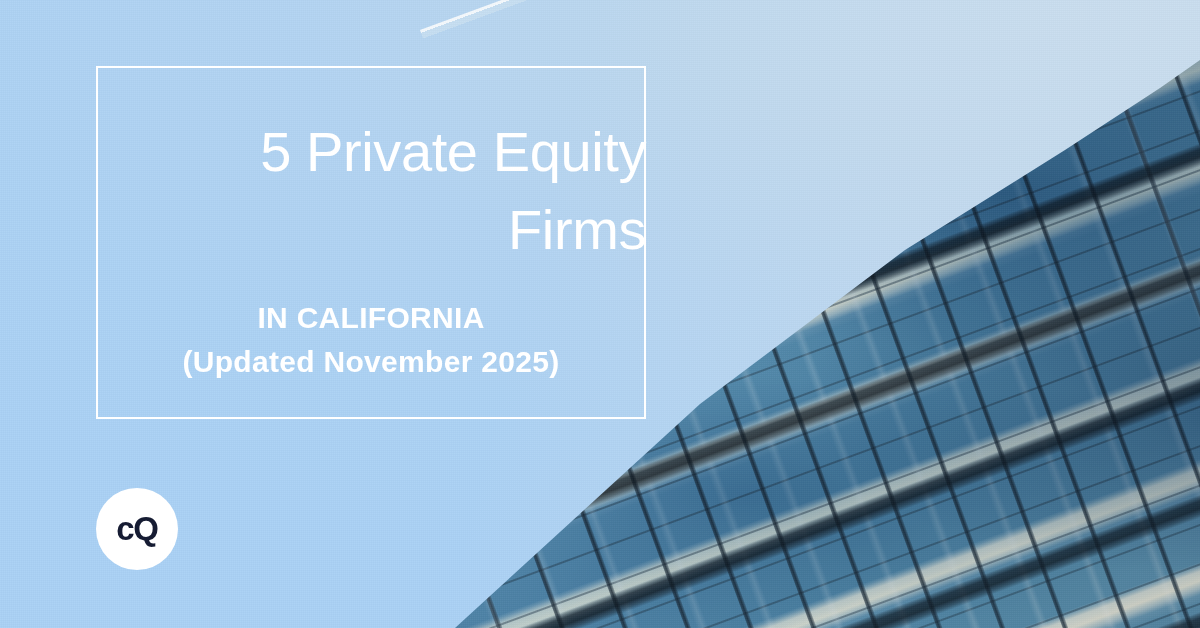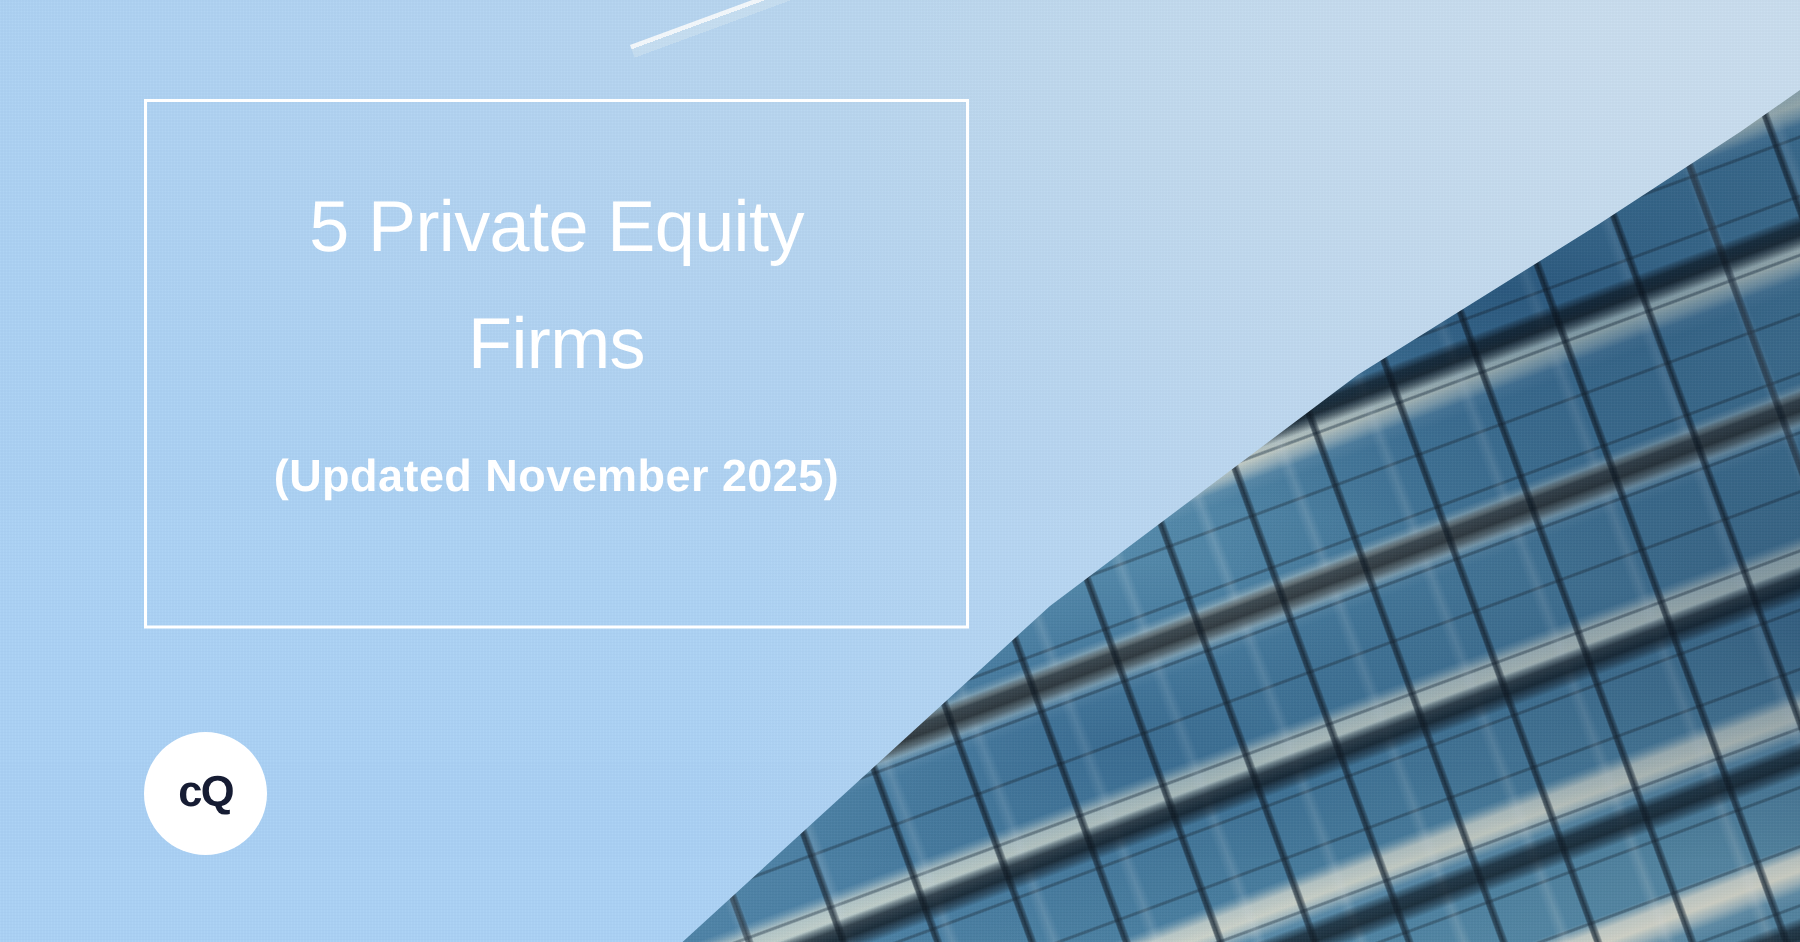--- a/index.html
+++ b/index.html
@@ -179,23 +179,23 @@
     position:absolute;
     left:96px; top:66px;
     width:550px; height:353px;
     border:2px solid #ffffff;
   }
 
   .headline {
     position:absolute;
     left:96px; top:113px;
     width:550px;
-    text-align:center;
+    text-align:right;
     color:#ffffff;
-    font-size:48px;
+    font-size:56px;
     line-height:78px;
     font-weight:300;
     letter-spacing:-.4px;
     white-space:pre-line;
   }
 
   .subtitle {
     position:absolute;
     left:96px; top:296px;
     width:550px;
@@ -212,21 +212,21 @@
   .logo {
     position:absolute;
     left:96px; top:488px;
     width:82px; height:82px;
     border-radius:50%;
     background:#ffffff;
     display:flex; align-items:center; justify-content:center;
   }
   .logo-mark {
     color:#161c33;
-    font-size:29px;
+    font-size:33px;
     font-weight:700;
     letter-spacing:-1.2px;
     line-height:1;
     margin-top:-1px;
   }
 </style>
 </head>
 <body>
 
 <div id="banner">
@@ -249,20 +249,21 @@
   <div class="roof-cap"></div>
 
   <div class="grain"></div>
 
   <div class="frame"></div>
 
   <div class="headline">5 Private Equity
 Firms</div>
 
   <div class="subtitle">
+    <span class="line1">IN CALIFORNIA</span>
     <span class="line2">(Updated November 2025)</span>
   </div>
 
   <div class="logo">
     <span class="logo-mark">cQ</span>
   </div>
 
 </div>
 
 </body></html>

